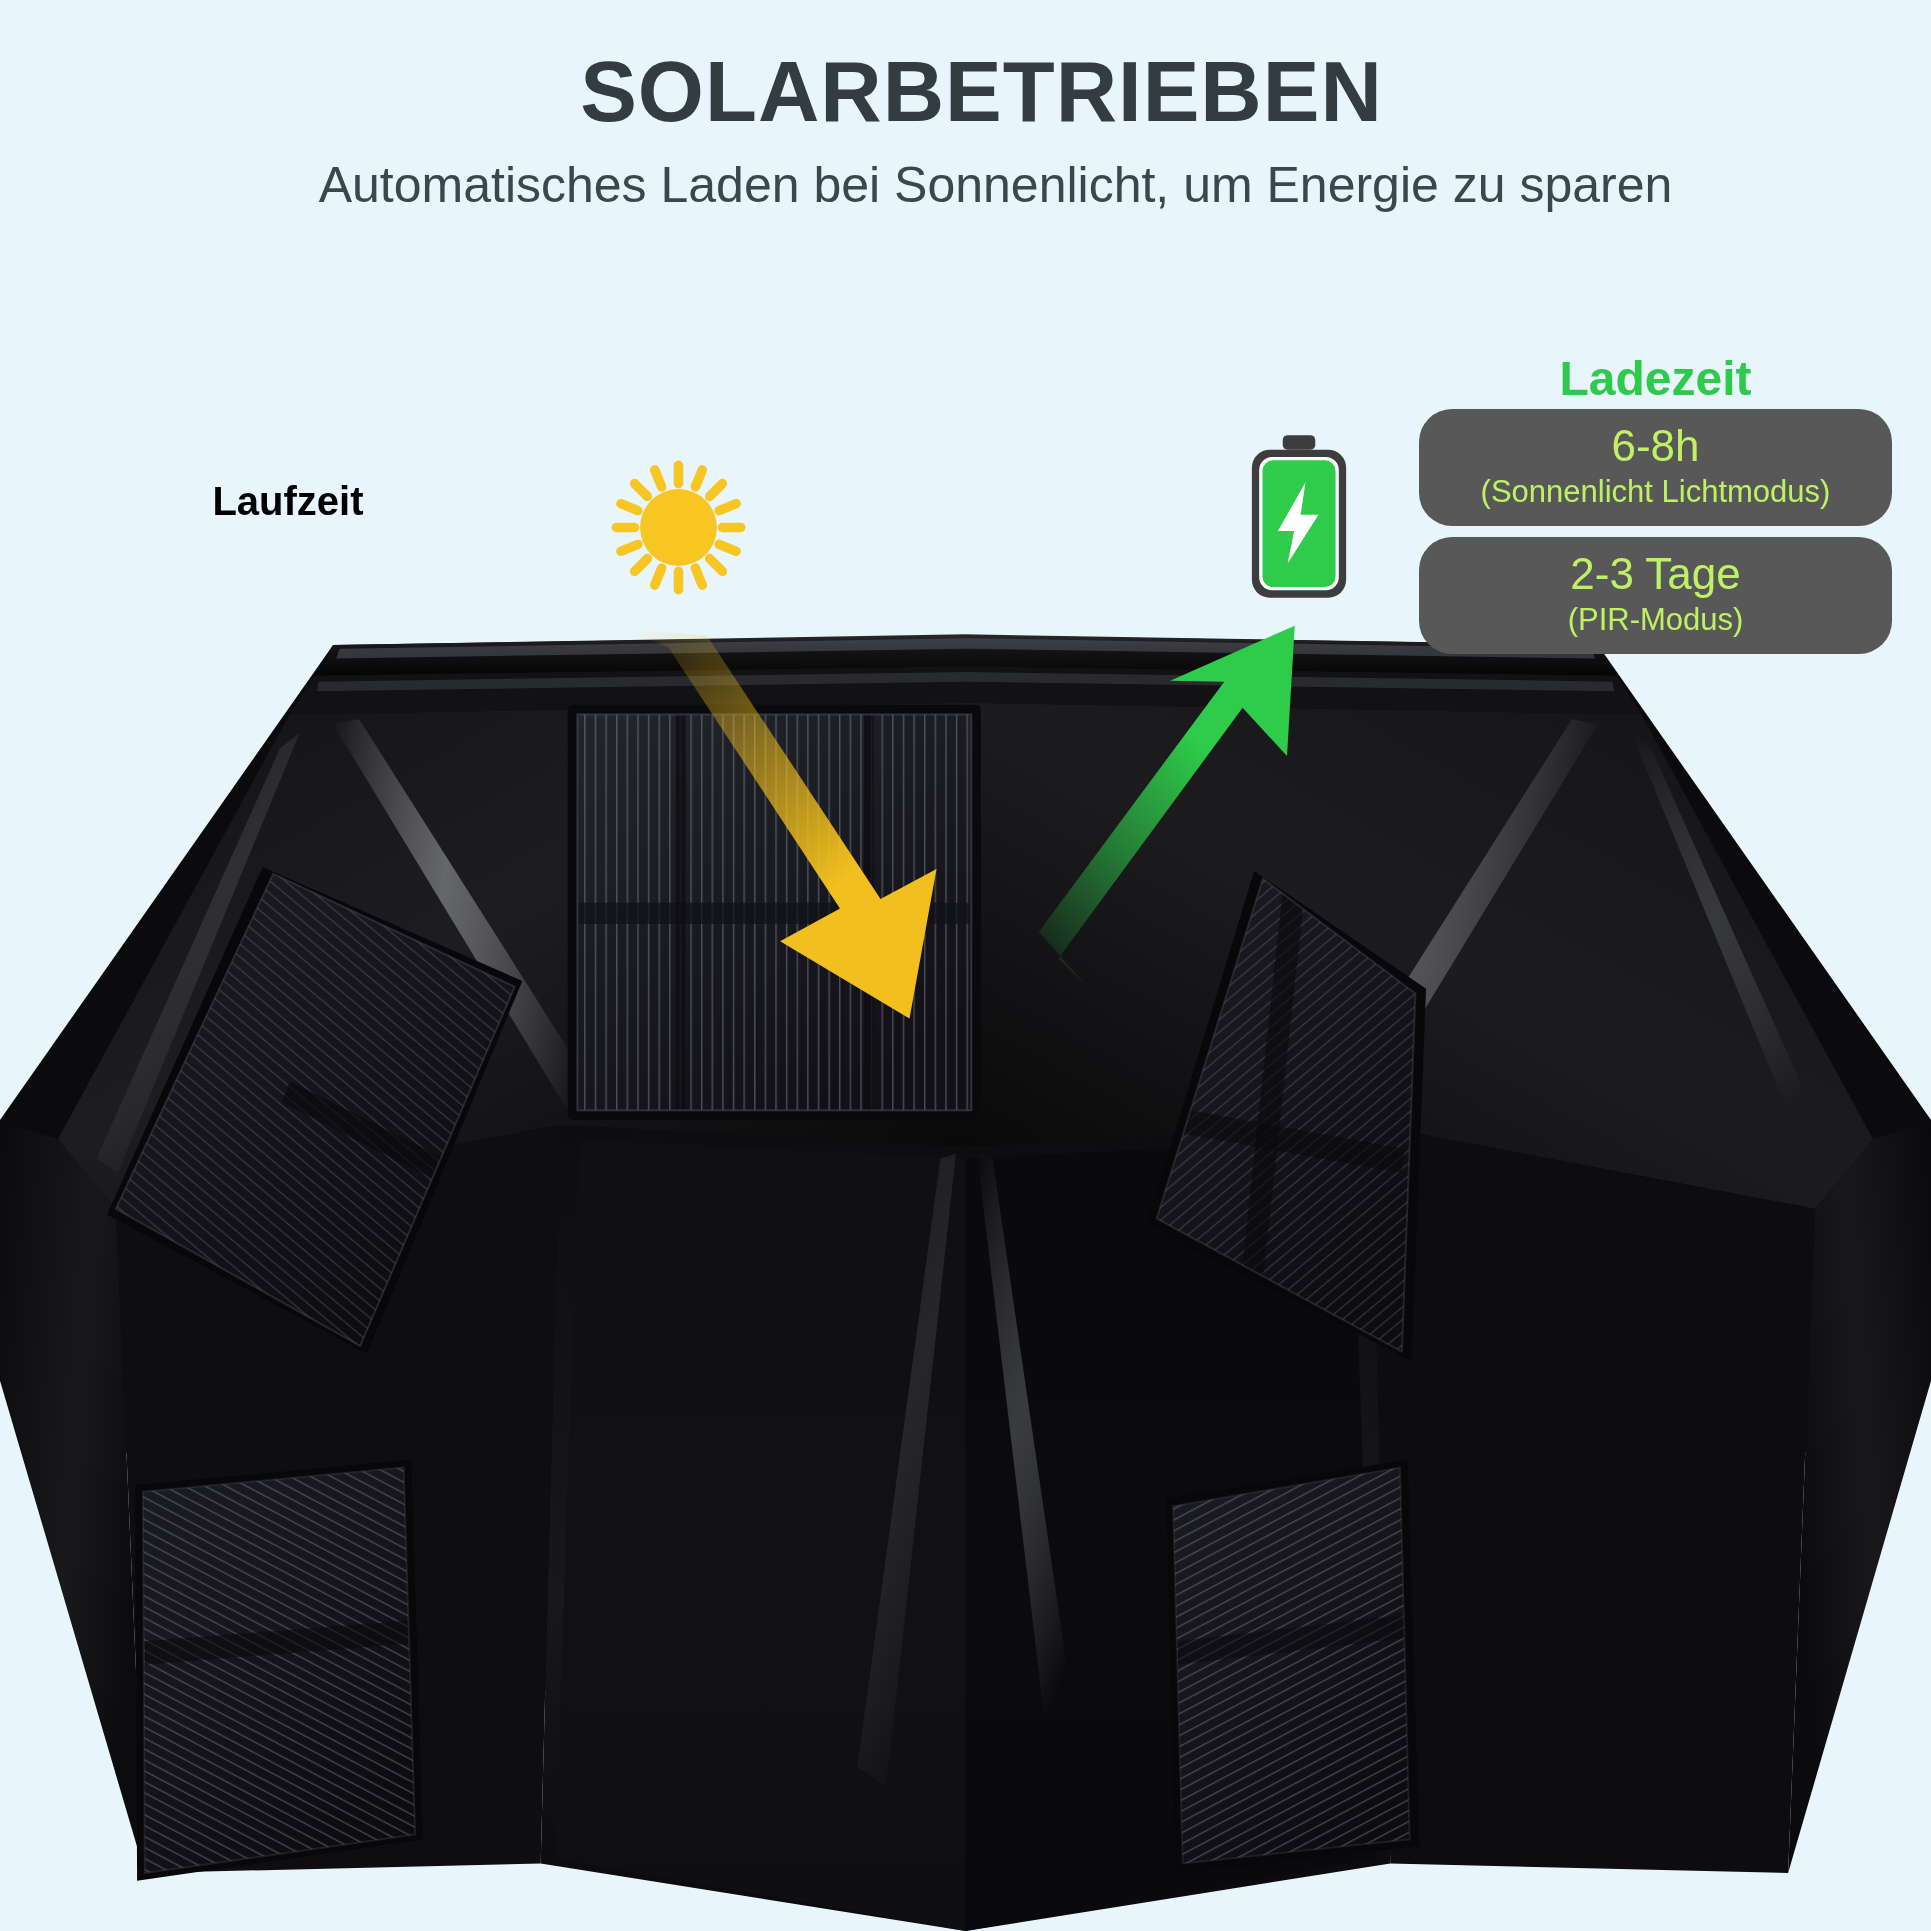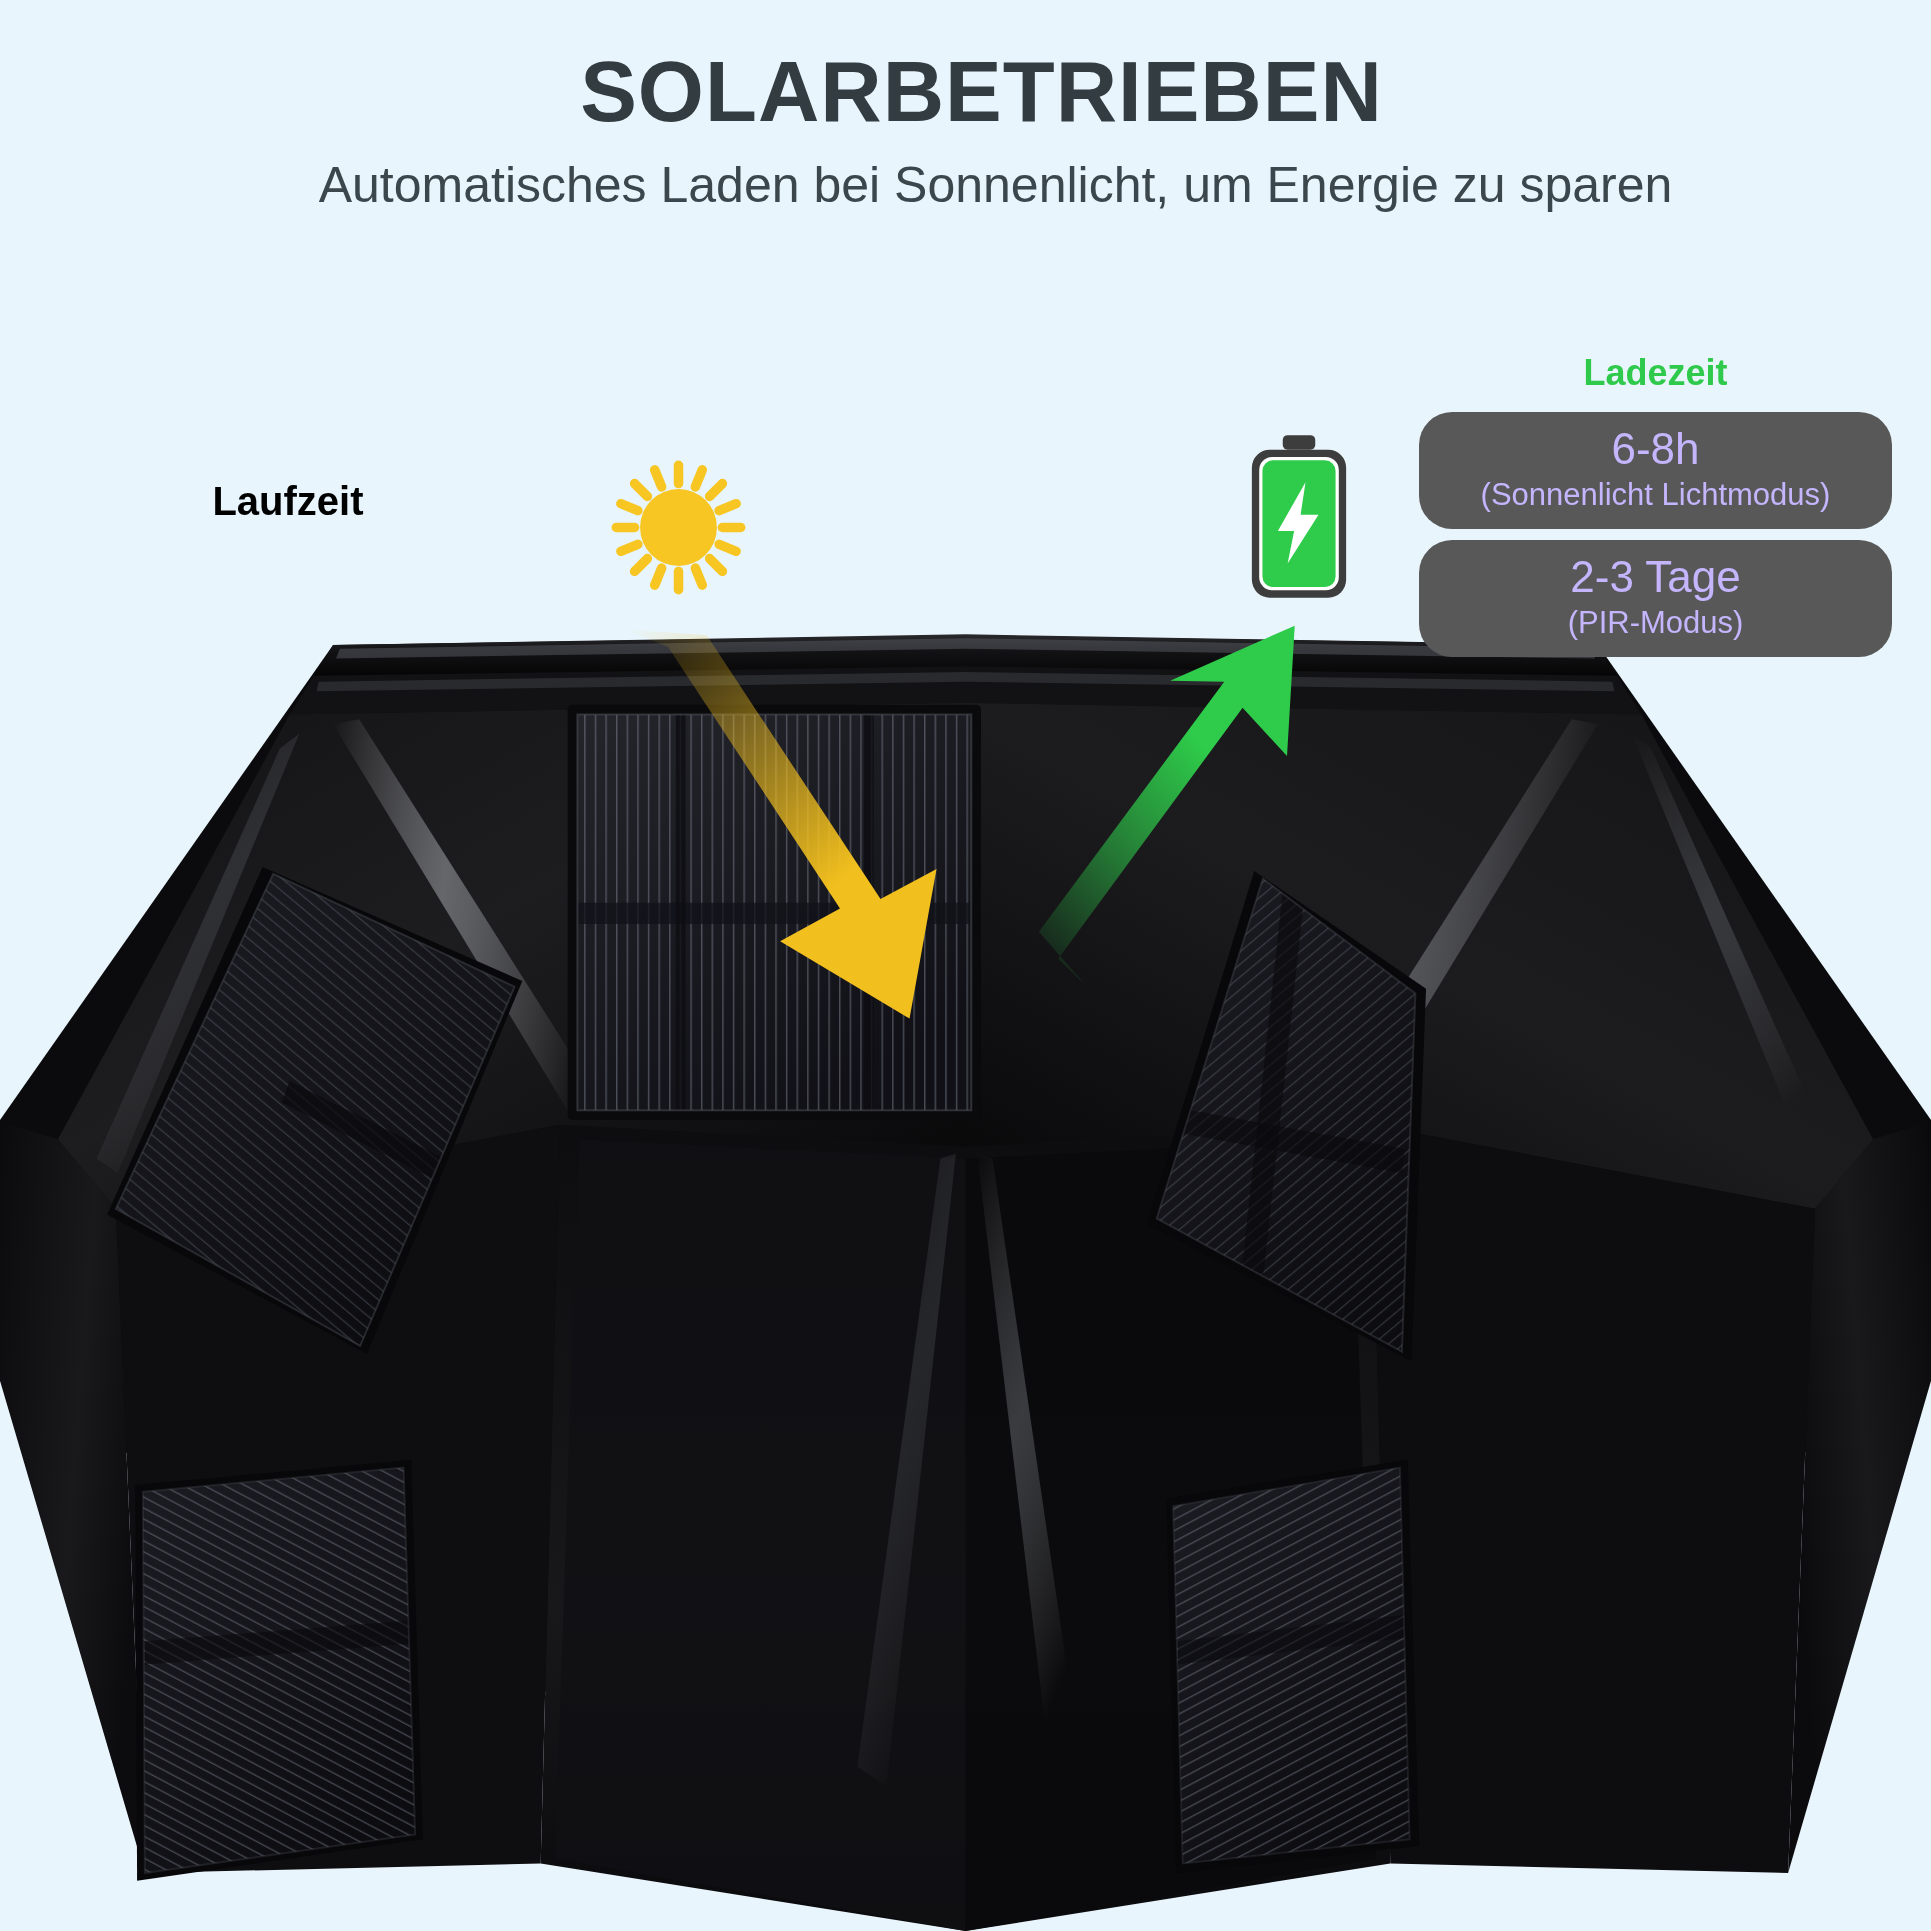--- a/index.html
+++ b/index.html
@@ -64,21 +64,21 @@
   
   .callout-label {
     font-family: "Liberation Sans", sans-serif;
     font-weight: bold;
     line-height: 1;
     white-space: nowrap;
   }
   .pill {
     display: inline-block;
     background: #585858;
-    color: #c4b5fd;
+    color: #bef264;
     border-radius: 42px;
     font-family: "Liberation Sans", sans-serif;
     font-weight: normal;
     text-align: center;
     white-space: nowrap;
     box-sizing: border-box;
   }
 
   
   #callout-left {
@@ -104,22 +104,22 @@
   #callout-right {
     position: absolute;
     left: 1395px;
     top: 355px;
     z-index: 45;
     width: 521px;
     text-align: center;
   }
   #callout-right .callout-label {
     color: #2fc94b;
-    font-size: 36px;
-    margin-bottom: 21px;
+    font-size: 48px;
+    margin-bottom: 6px;
   }
   .pill-two-line {
     width: 473px;
     padding: 11.6px 19.3px 15.4px 19.3px;
     border-radius: 33px;
     margin: 0 auto 11.6px auto;
   }
   .pill-main {
     display: block;
     font-size: 44px;

